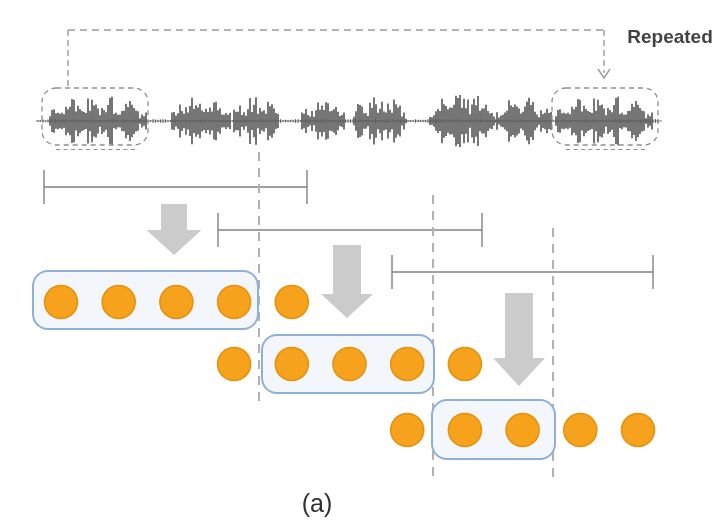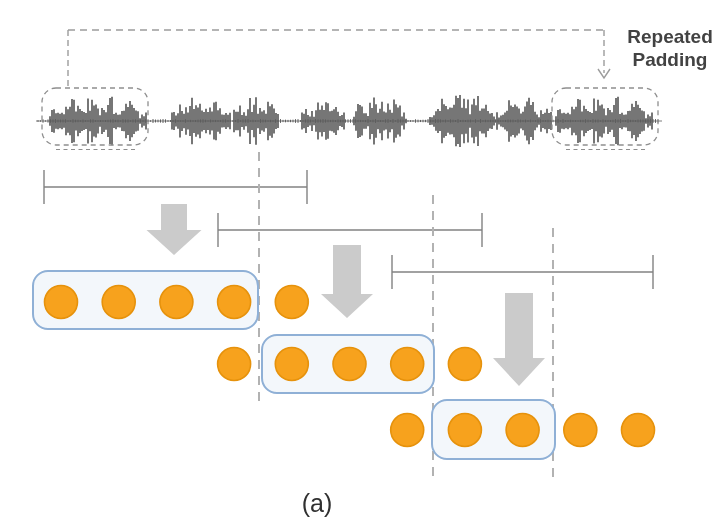--- a/index.html
+++ b/index.html
@@ -589,16 +589,15 @@
         <rect x="432" y="400" width="123" height="59" rx="15" fill="#F3F7FB" stroke="#8FB0D6" stroke-width="2"></rect>
         <circle cx="407.20000000000005" cy="430" r="16.5" fill="#F7A21D" stroke="#E6920C" stroke-width="1.6"></circle>
         <circle cx="464.90000000000003" cy="430" r="16.5" fill="#F7A21D" stroke="#E6920C" stroke-width="1.6"></circle>
         <circle cx="522.6" cy="430" r="16.5" fill="#F7A21D" stroke="#E6920C" stroke-width="1.6"></circle>
         <circle cx="580.3000000000001" cy="430" r="16.5" fill="#F7A21D" stroke="#E6920C" stroke-width="1.6"></circle>
         <circle cx="638" cy="430" r="16.5" fill="#F7A21D" stroke="#E6920C" stroke-width="1.6"></circle>
       </g>
     </svg>
   <div class="annotation">
     <span>Repeated</span>
-    <span>Padding</span>
   </div>
   <div class="caption">(a)</div>
 </div>
 
 </body></html>

